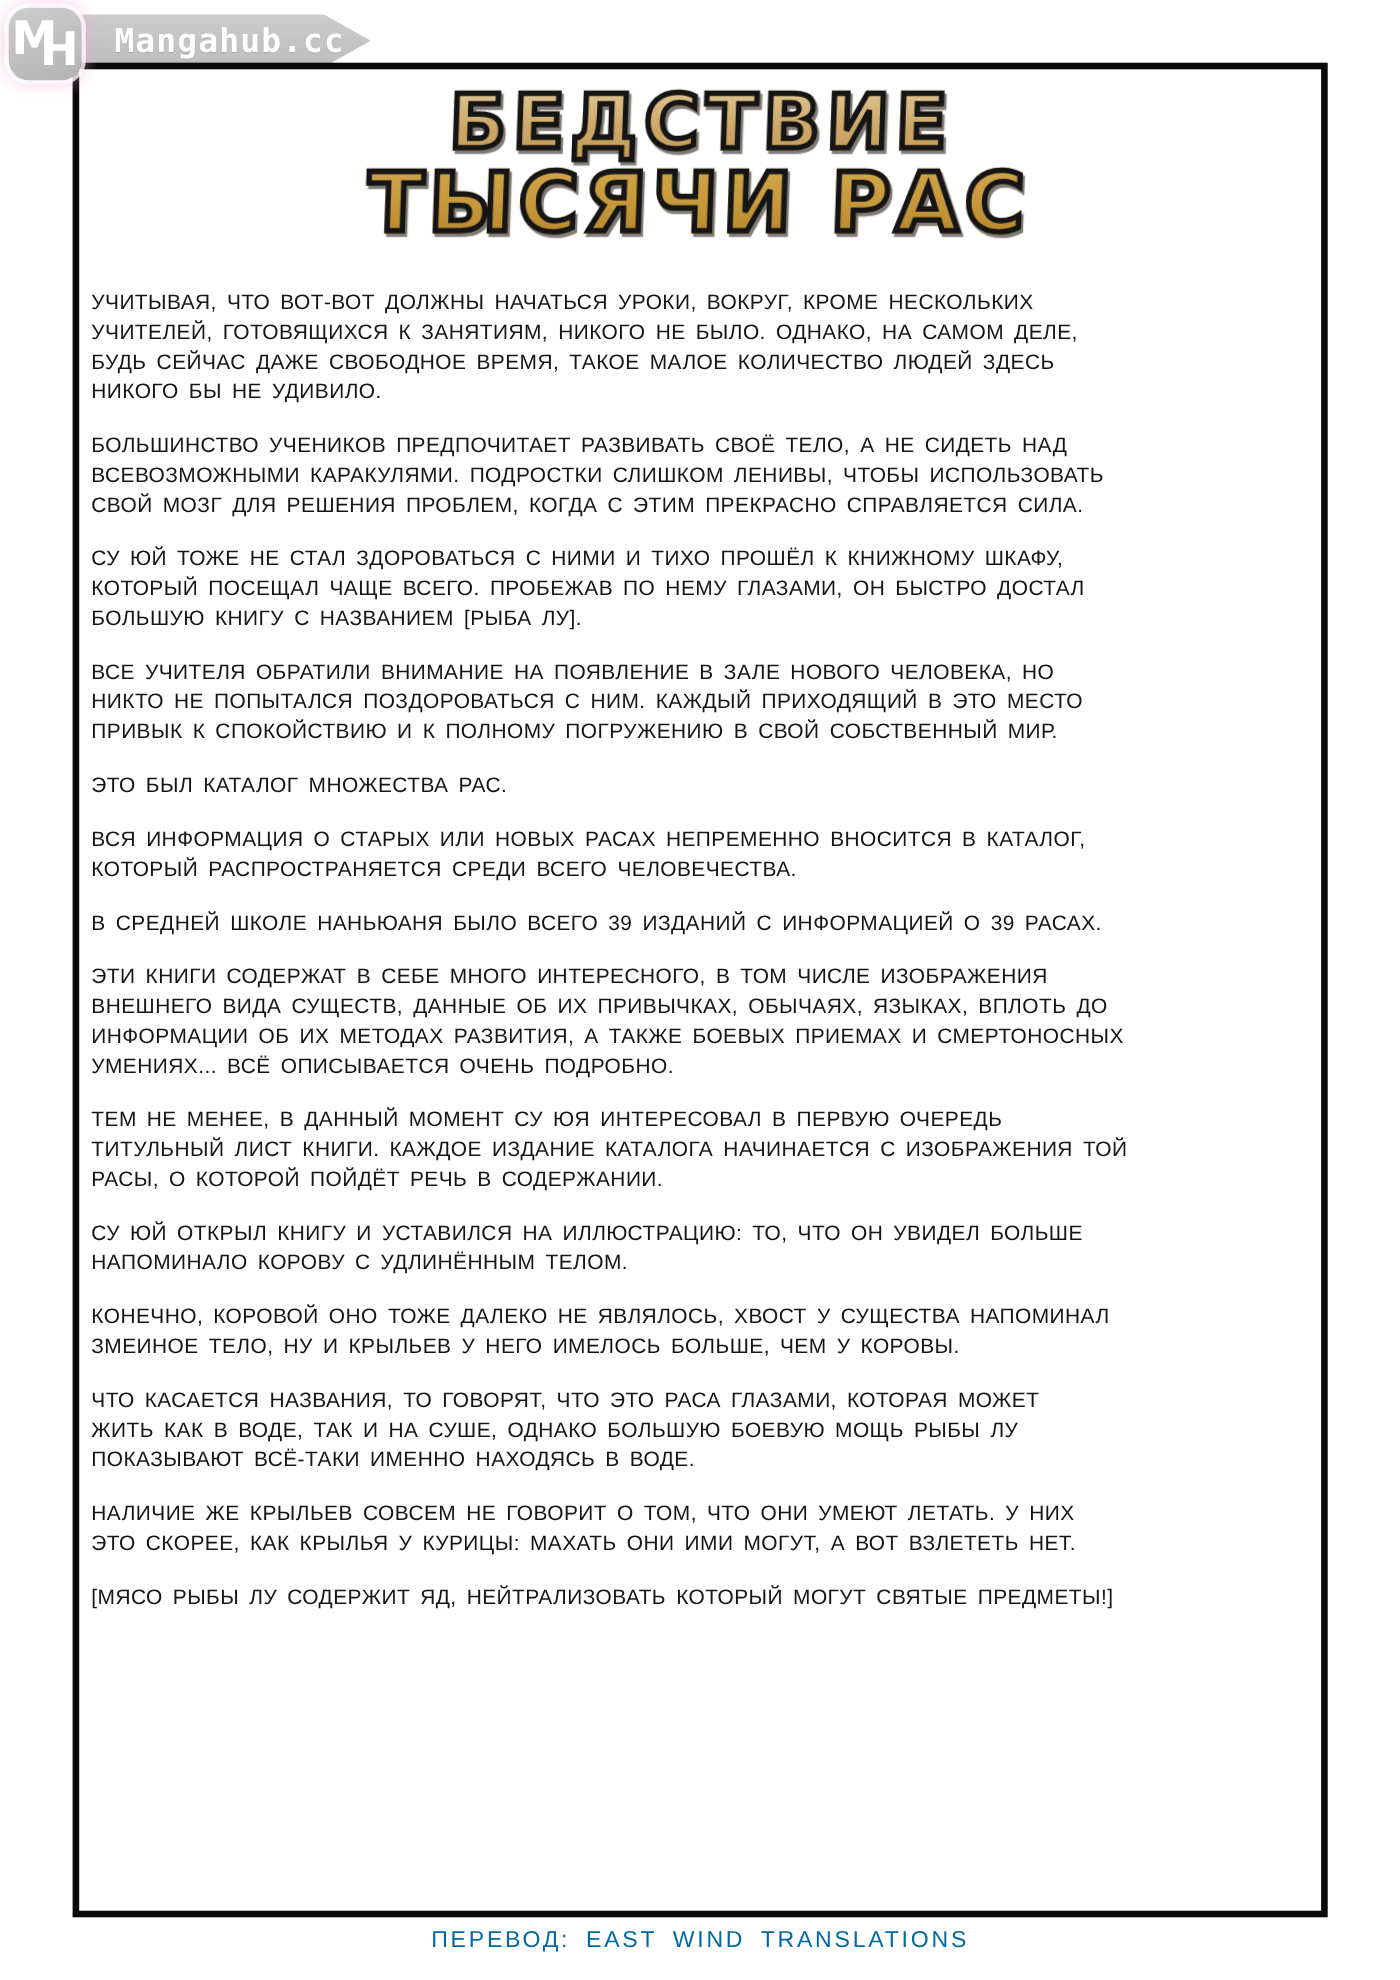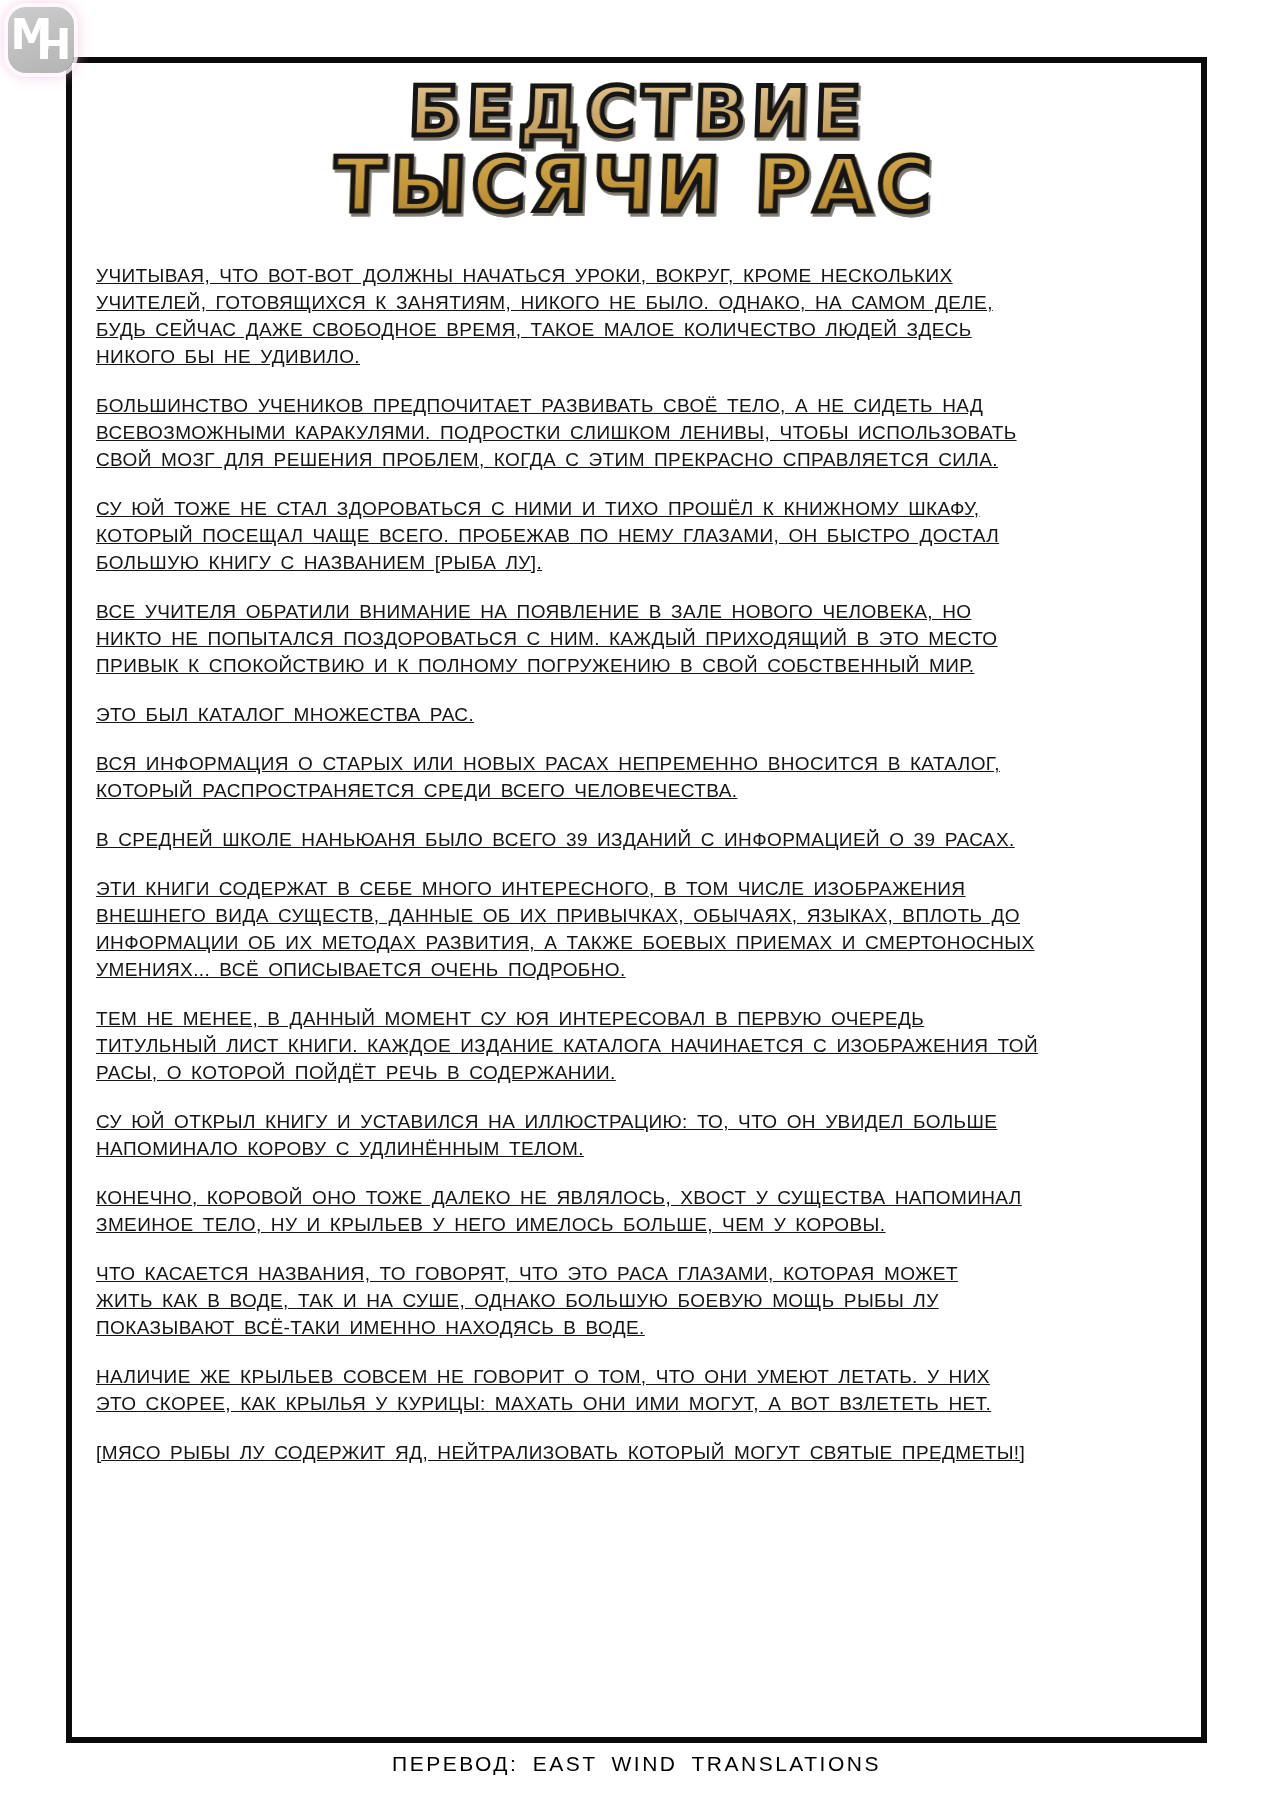--- a/index.html
+++ b/index.html
@@ -83,25 +83,24 @@
   .title-line2 {
     font-size: 74px; letter-spacing: 5px; margin-top: 2px;
     background: linear-gradient(180deg, #d2a94d 0%, #c49638 55%, #b3842b 100%);
     -webkit-background-clip: text; background-clip: text;
     color: #c49638; -webkit-text-fill-color: transparent;
   }
 
   
   .text-area {
     position: absolute;
-    left: 96px; top: 262px;
+    left: 83px; top: 262px;
     width: 1104px;
     z-index: 3;
     color: #151515;
-    text-decoration: underline;
   }
   .para {
     white-space: pre-line;
     font-size: 19px;
     line-height: 27px;
     letter-spacing: 0.4px;
     word-spacing: 3.5px;
     margin-bottom: 22px;
     font-weight: 500;
   }
@@ -109,32 +108,35 @@
   
   .footer {
     position: absolute;
     left: 0; right: 0;
     top: 1752px;
     text-align: center;
     z-index: 3;
     font-size: 21px;
     letter-spacing: 2.5px;
     word-spacing: 6px;
-    color: #000000;
+    color: #0369a1;
     font-weight: 500;
   }
 </style>
 </head>
 <body>
 
 <div class="page">
 
   <div class="frame"></div>
 
   <div class="logo-wrap">
+    <div class="logo-banner">
+      <span class="logo-banner-text">Mangahub.cc</span>
+    </div>
     <div class="logo-badge">
       <span class="monogram">
         <span class="m1">M</span>
         <span class="m2">H</span>
       </span>
     </div>
   </div>
 
   <div class="title-block">
     <span class="title-line title-line1">БЕДСТВИЕ</span>

